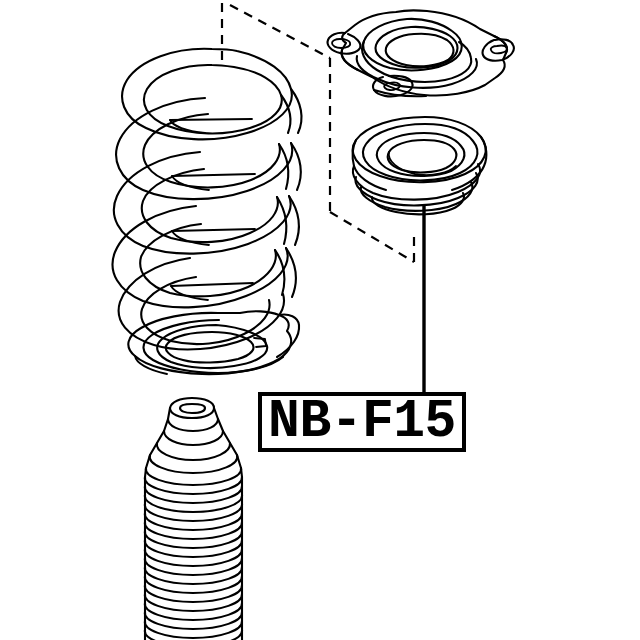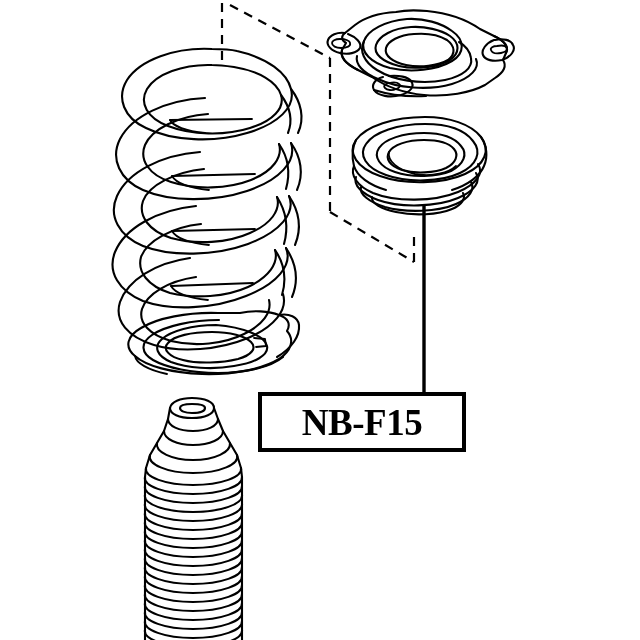--- a/index.html
+++ b/index.html
@@ -63,22 +63,22 @@
     width: 208px;
     height: 60px;
     box-sizing: border-box;
     border: 4px solid #000000;
     background: #ffffff;
     display: flex;
     align-items: center;
     justify-content: center;
   }
   #label-text {
-    font-family: Liberation Serif, serif;
-    font-size: 37px;
+    font-family: Liberation Mono, monospace;
+    font-size: 53px;
     font-weight: bold;
     color: #000000;
     letter-spacing: -0.5px;
     line-height: 1;
     white-space: nowrap;
     user-select: none;
   }
 </style>
 </head>
 <body>

